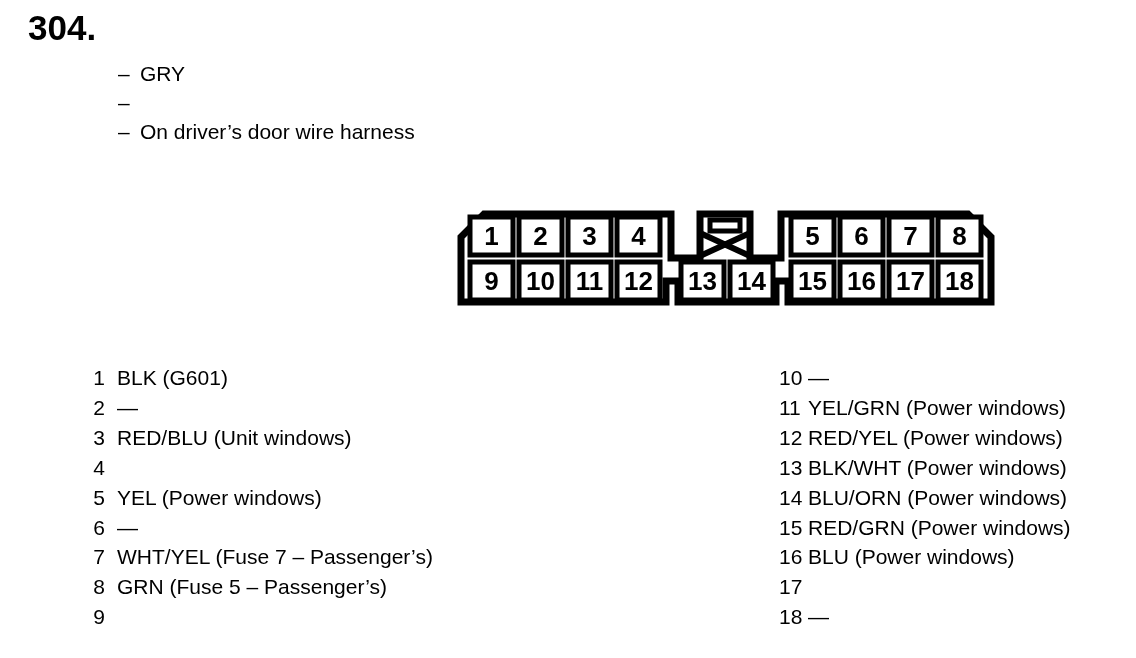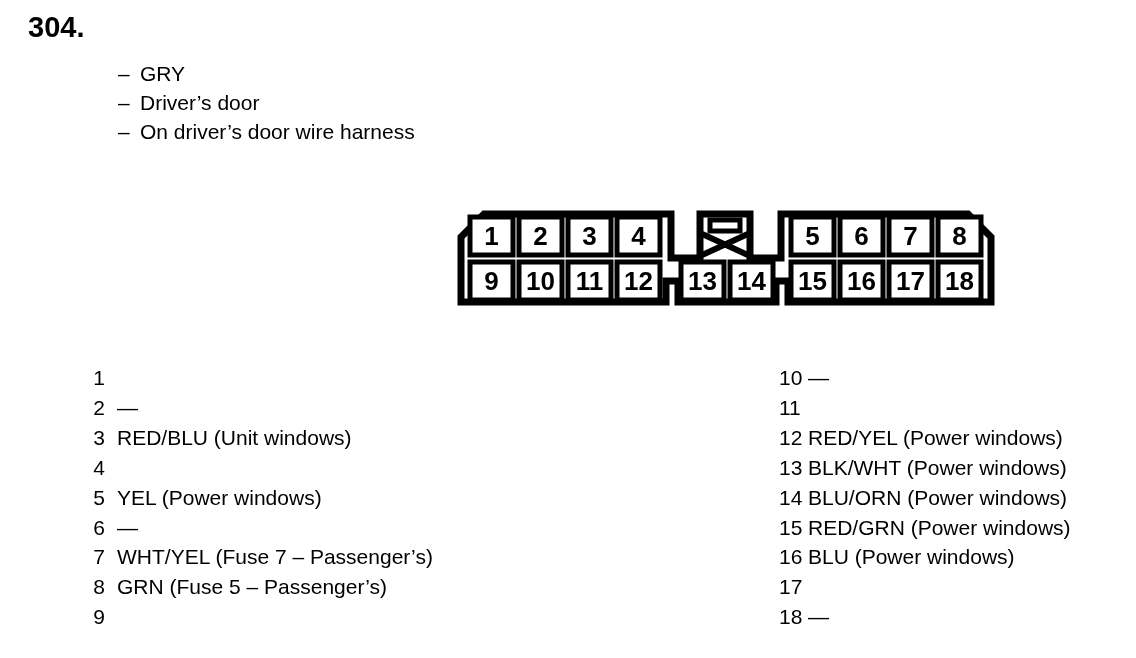--- a/index.html
+++ b/index.html
@@ -17,21 +17,21 @@
     overflow: hidden;
   }
 
   
   .heading {
     position: absolute;
     left: 28px;
     top: 6px;
     display: flex;
     gap: 16px;
-    font-size: 29px;
+    font-size: 35px;
     font-weight: bold;
     line-height: 43px;
     letter-spacing: 0px;
     white-space: nowrap;
   }
 
   
   .bullets {
     position: absolute;
     left: 118px;
@@ -95,21 +95,20 @@
     <span>304.</span>
   </div>
 
   <div class="bullets">
     <div class="bullet-row">
       <span class="bullet-dash">–</span>
       <span>GRY</span>
     </div>
     <div class="bullet-row">
       <span class="bullet-dash">–</span>
-      <span>Driver’s door</span>
     </div>
     <div class="bullet-row">
       <span class="bullet-dash">–</span>
       <span>On driver’s door wire harness</span>
     </div>
   </div>
 
   <svg class="connector" width="570" height="120" viewBox="440 195 570 120">
 
     <path d="M 461 302 L 461 237 L 484 214 L 671 214 L 671 258 L 700 258 L 700 214
@@ -158,20 +157,21 @@
     <text x="751.5" y="290">14</text>
     <text x="812.5" y="290">15</text>
     <text x="861.5" y="290">16</text>
     <text x="910.5" y="290">17</text>
     <text x="959.5" y="290">18</text>
   </svg>
 
   <div class="pin-list left">
     <div class="pin-row">
       <span class="pin-num">1</span>
+      <span class="pin-desc">BLK (G601)</span>
     </div>
     <div class="pin-row">
       <span class="pin-num">2</span>
       <span class="pin-desc">—</span>
     </div>
     <div class="pin-row">
       <span class="pin-num">3</span>
       <span class="pin-desc">RED/BLU (Unit windows)</span>
     </div>
     <div class="pin-row">
@@ -198,20 +198,21 @@
     </div>
   </div>
 
   <div class="pin-list right">
     <div class="pin-row">
       <span class="pin-num">10</span>
       <span class="pin-desc">—</span>
     </div>
     <div class="pin-row">
       <span class="pin-num">11</span>
+      <span class="pin-desc">YEL/GRN (Power windows)</span>
     </div>
     <div class="pin-row">
       <span class="pin-num">12</span>
       <span class="pin-desc">RED/YEL (Power windows)</span>
     </div>
     <div class="pin-row">
       <span class="pin-num">13</span>
       <span class="pin-desc">BLK/WHT (Power windows)</span>
     </div>
     <div class="pin-row">

